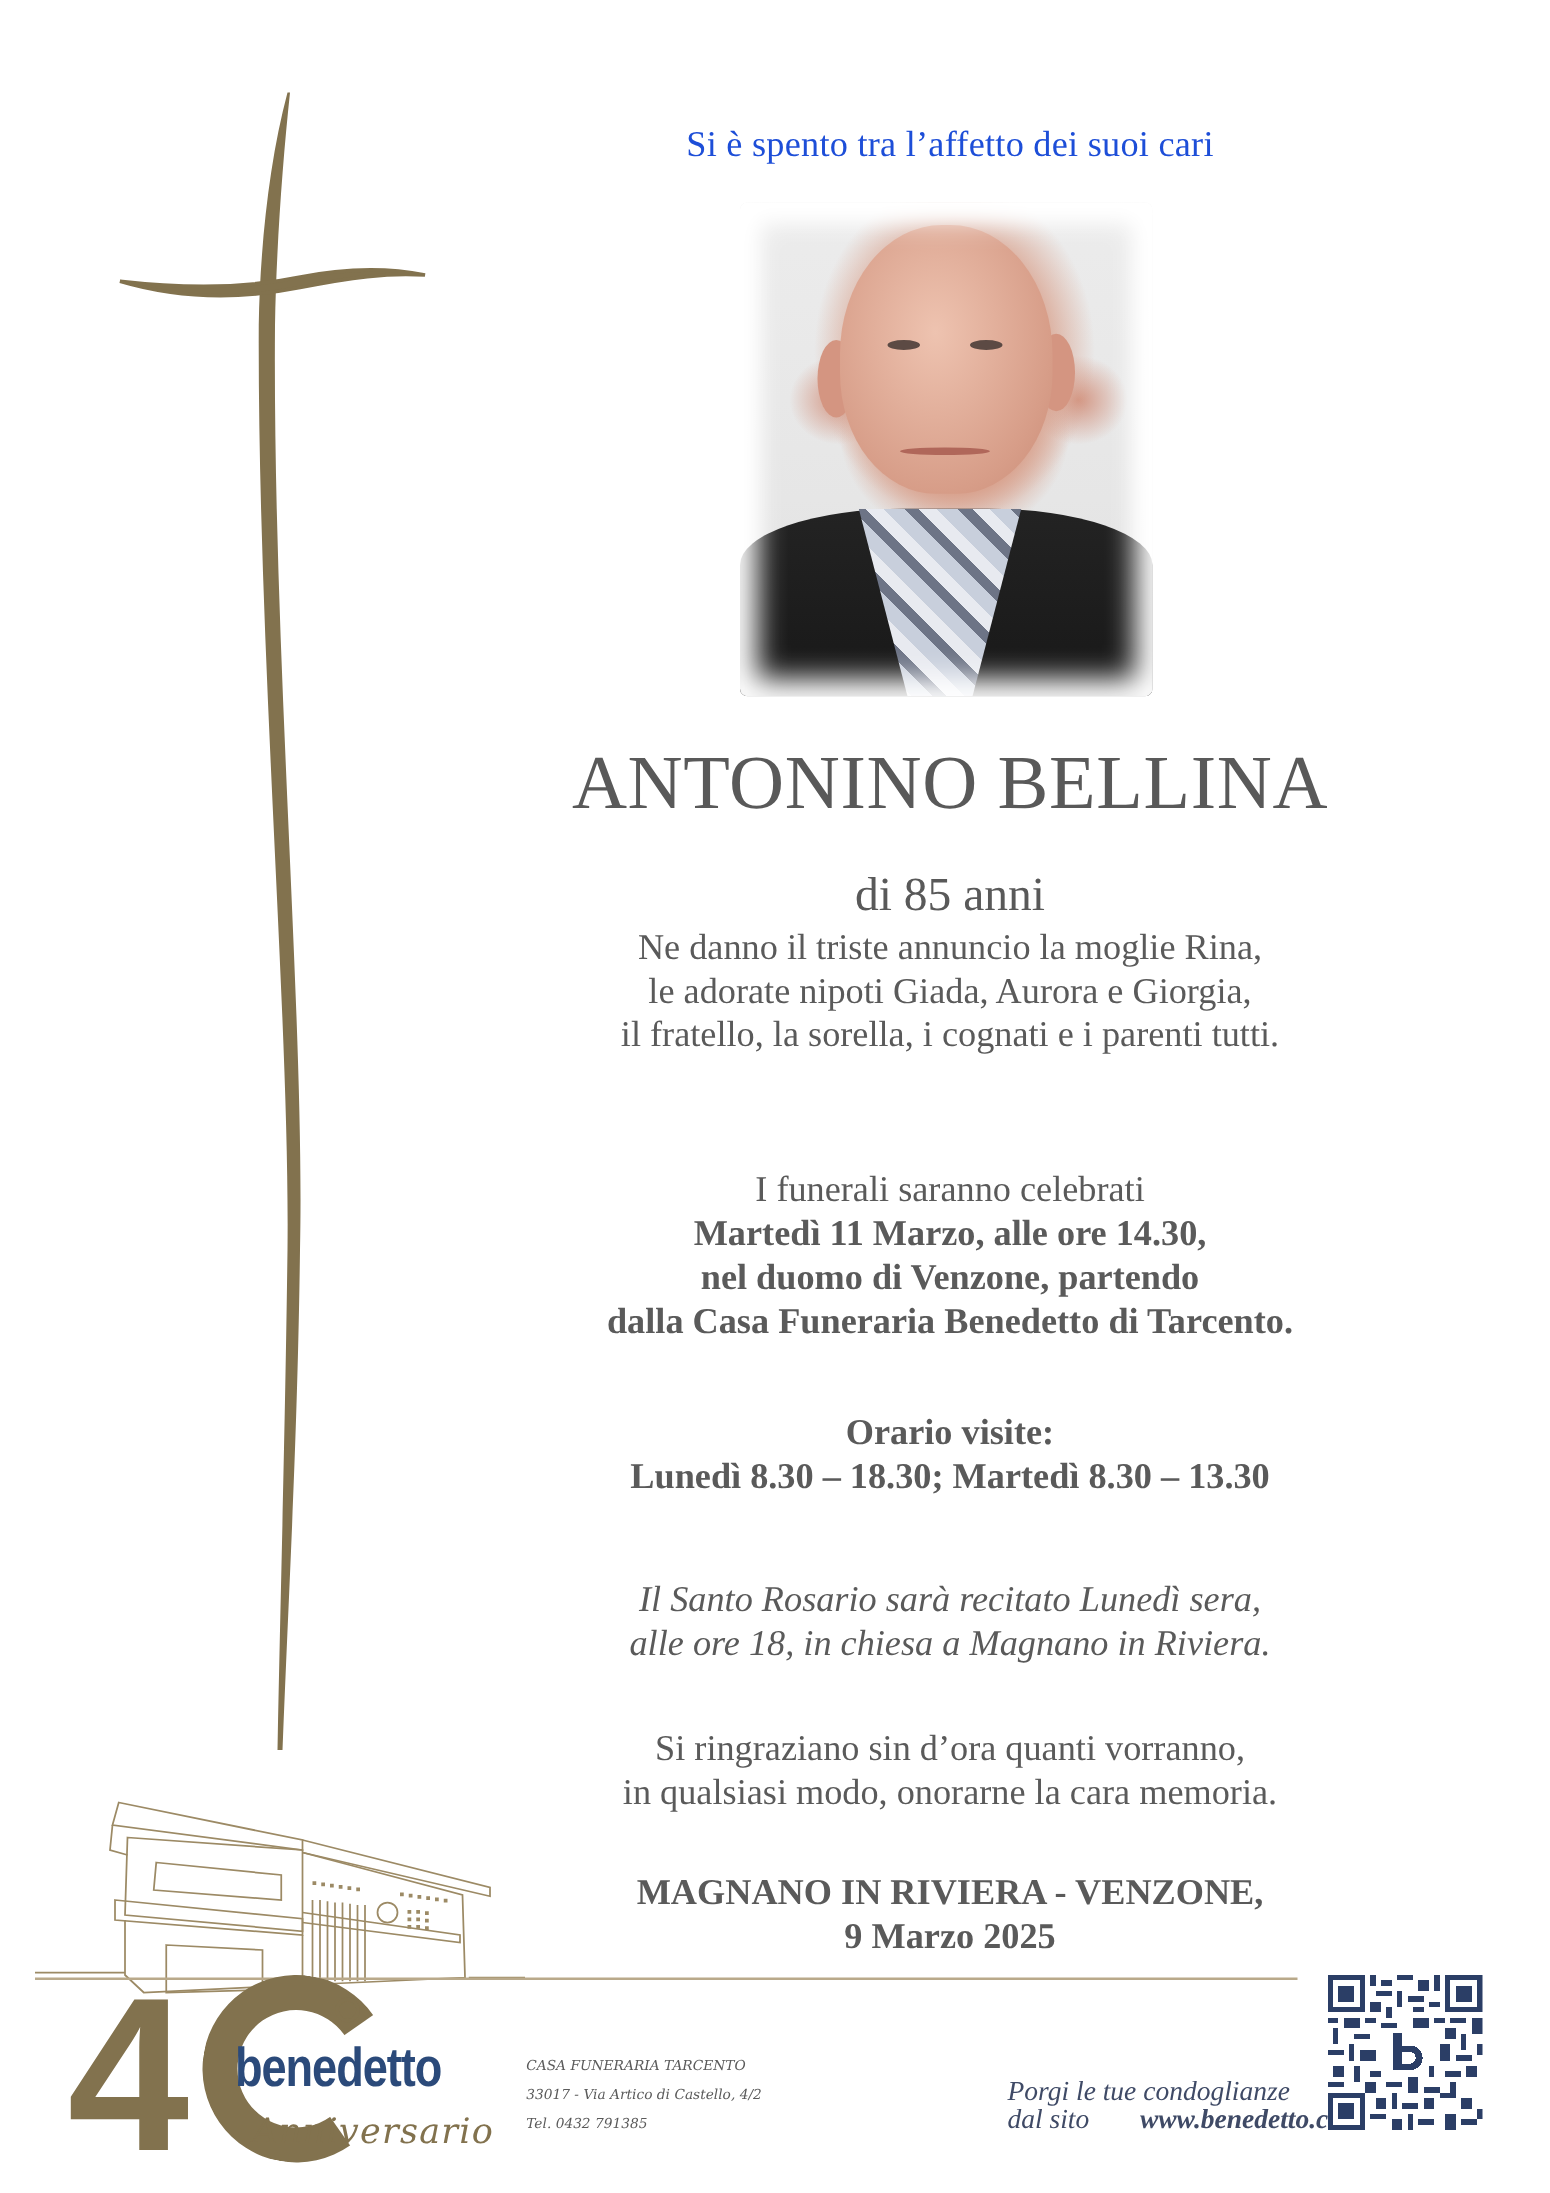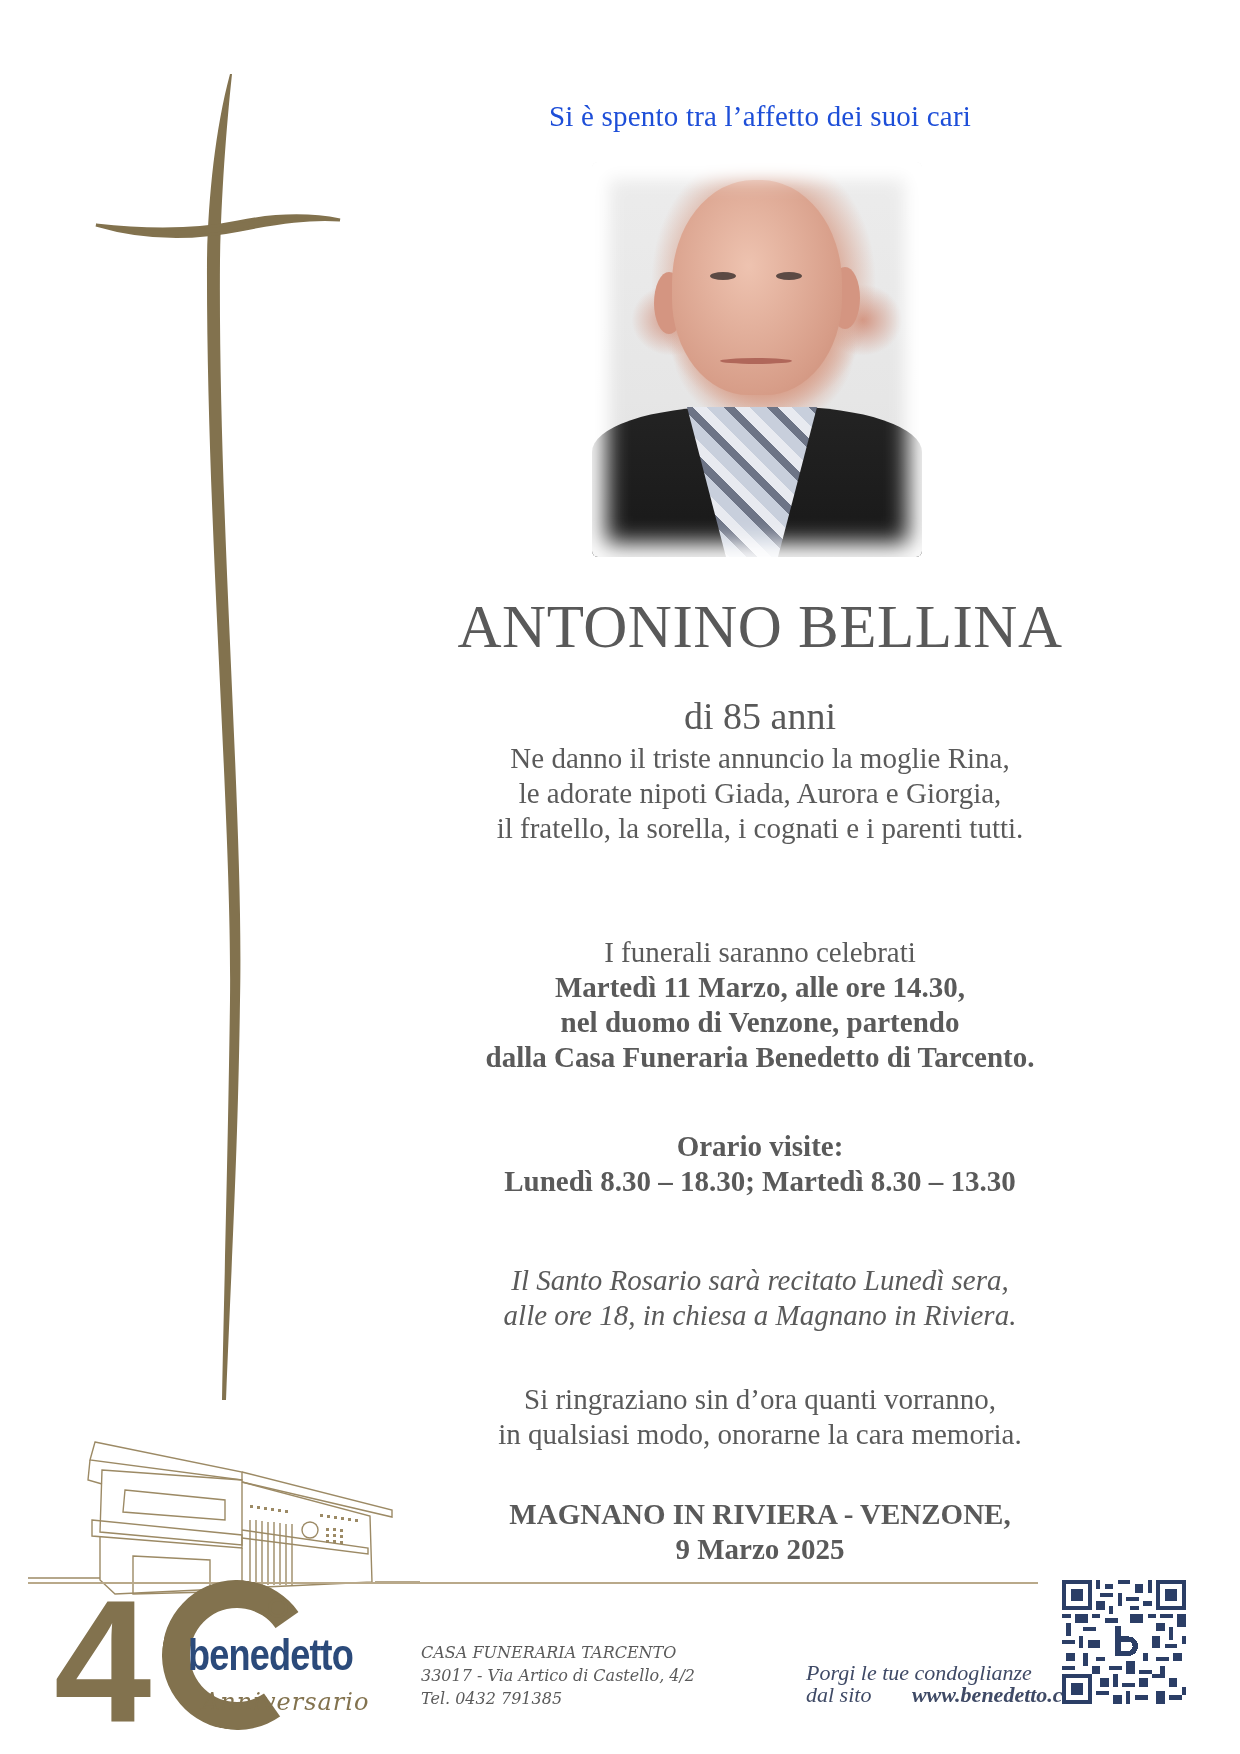--- a/index.html
+++ b/index.html
@@ -47,24 +47,24 @@
   .logo { position:absolute; left:50px; top:1580px; width:360px; height:160px; }
   .logo .four { position:absolute; left:4px; top:6px; font-family:"Liberation Sans", sans-serif; font-weight:bold;
                 font-size:175px; line-height:150px; color:#82724e; letter-spacing:-6px; }
   .logo .ring { position:absolute; left:112px; top:0px; width:150px; height:150px; border-radius:50%;
                 border:28px solid #82724e; border-right-color:transparent; box-sizing:border-box;
                 transform:rotate(10deg); }
   .logo .deg { position:absolute; left:218px; top:18px; width:14px; height:14px; border-radius:50%; border:3px solid #82724e; }
   .logo .brand { position:absolute; left:138px; top:50px; font-family:"Liberation Sans", sans-serif; font-weight:bold;
                  font-size:44px; color:#2b4a7a; letter-spacing:-1px; transform:scaleX(0.82); transform-origin:left; }
   .logo .anniv { position:absolute; left:152px; top:108px; font-family:"DejaVu Serif", serif; font-style:italic;
-                 font-size:24px; color:#82724e; letter-spacing:1px; }
+                 font-size:28px; color:#82724e; letter-spacing:1px; }
 
   .contact { position:absolute; left:421px; top:1641px; font-family:"DejaVu Serif", serif; font-style:italic;
-             font-size:16px; line-height:23px; color:#5a5a5a; }
+             font-size:11px; line-height:23px; color:#5a5a5a; }
   .condol { position:absolute; left:806px; top:1662px; font-family:"Liberation Serif", serif; font-style:italic;
             font-size:22px; line-height:22px; color:#3f4a66; }
   .condol .site { font-weight:bold;margin-left:35px; }
   .qr { position:absolute; left:1062px; top:1580px; width:124px; height:124px; }
 </style>
 </head>
 <body>
 
 <svg class="cross" width="360" height="1420" viewBox="0 0 360 1420">
   <path d="M230 74 C 215 130, 208 200, 207 260 C 206 520, 232 820, 230 1000 C 228 1150, 225 1250, 222 1400

